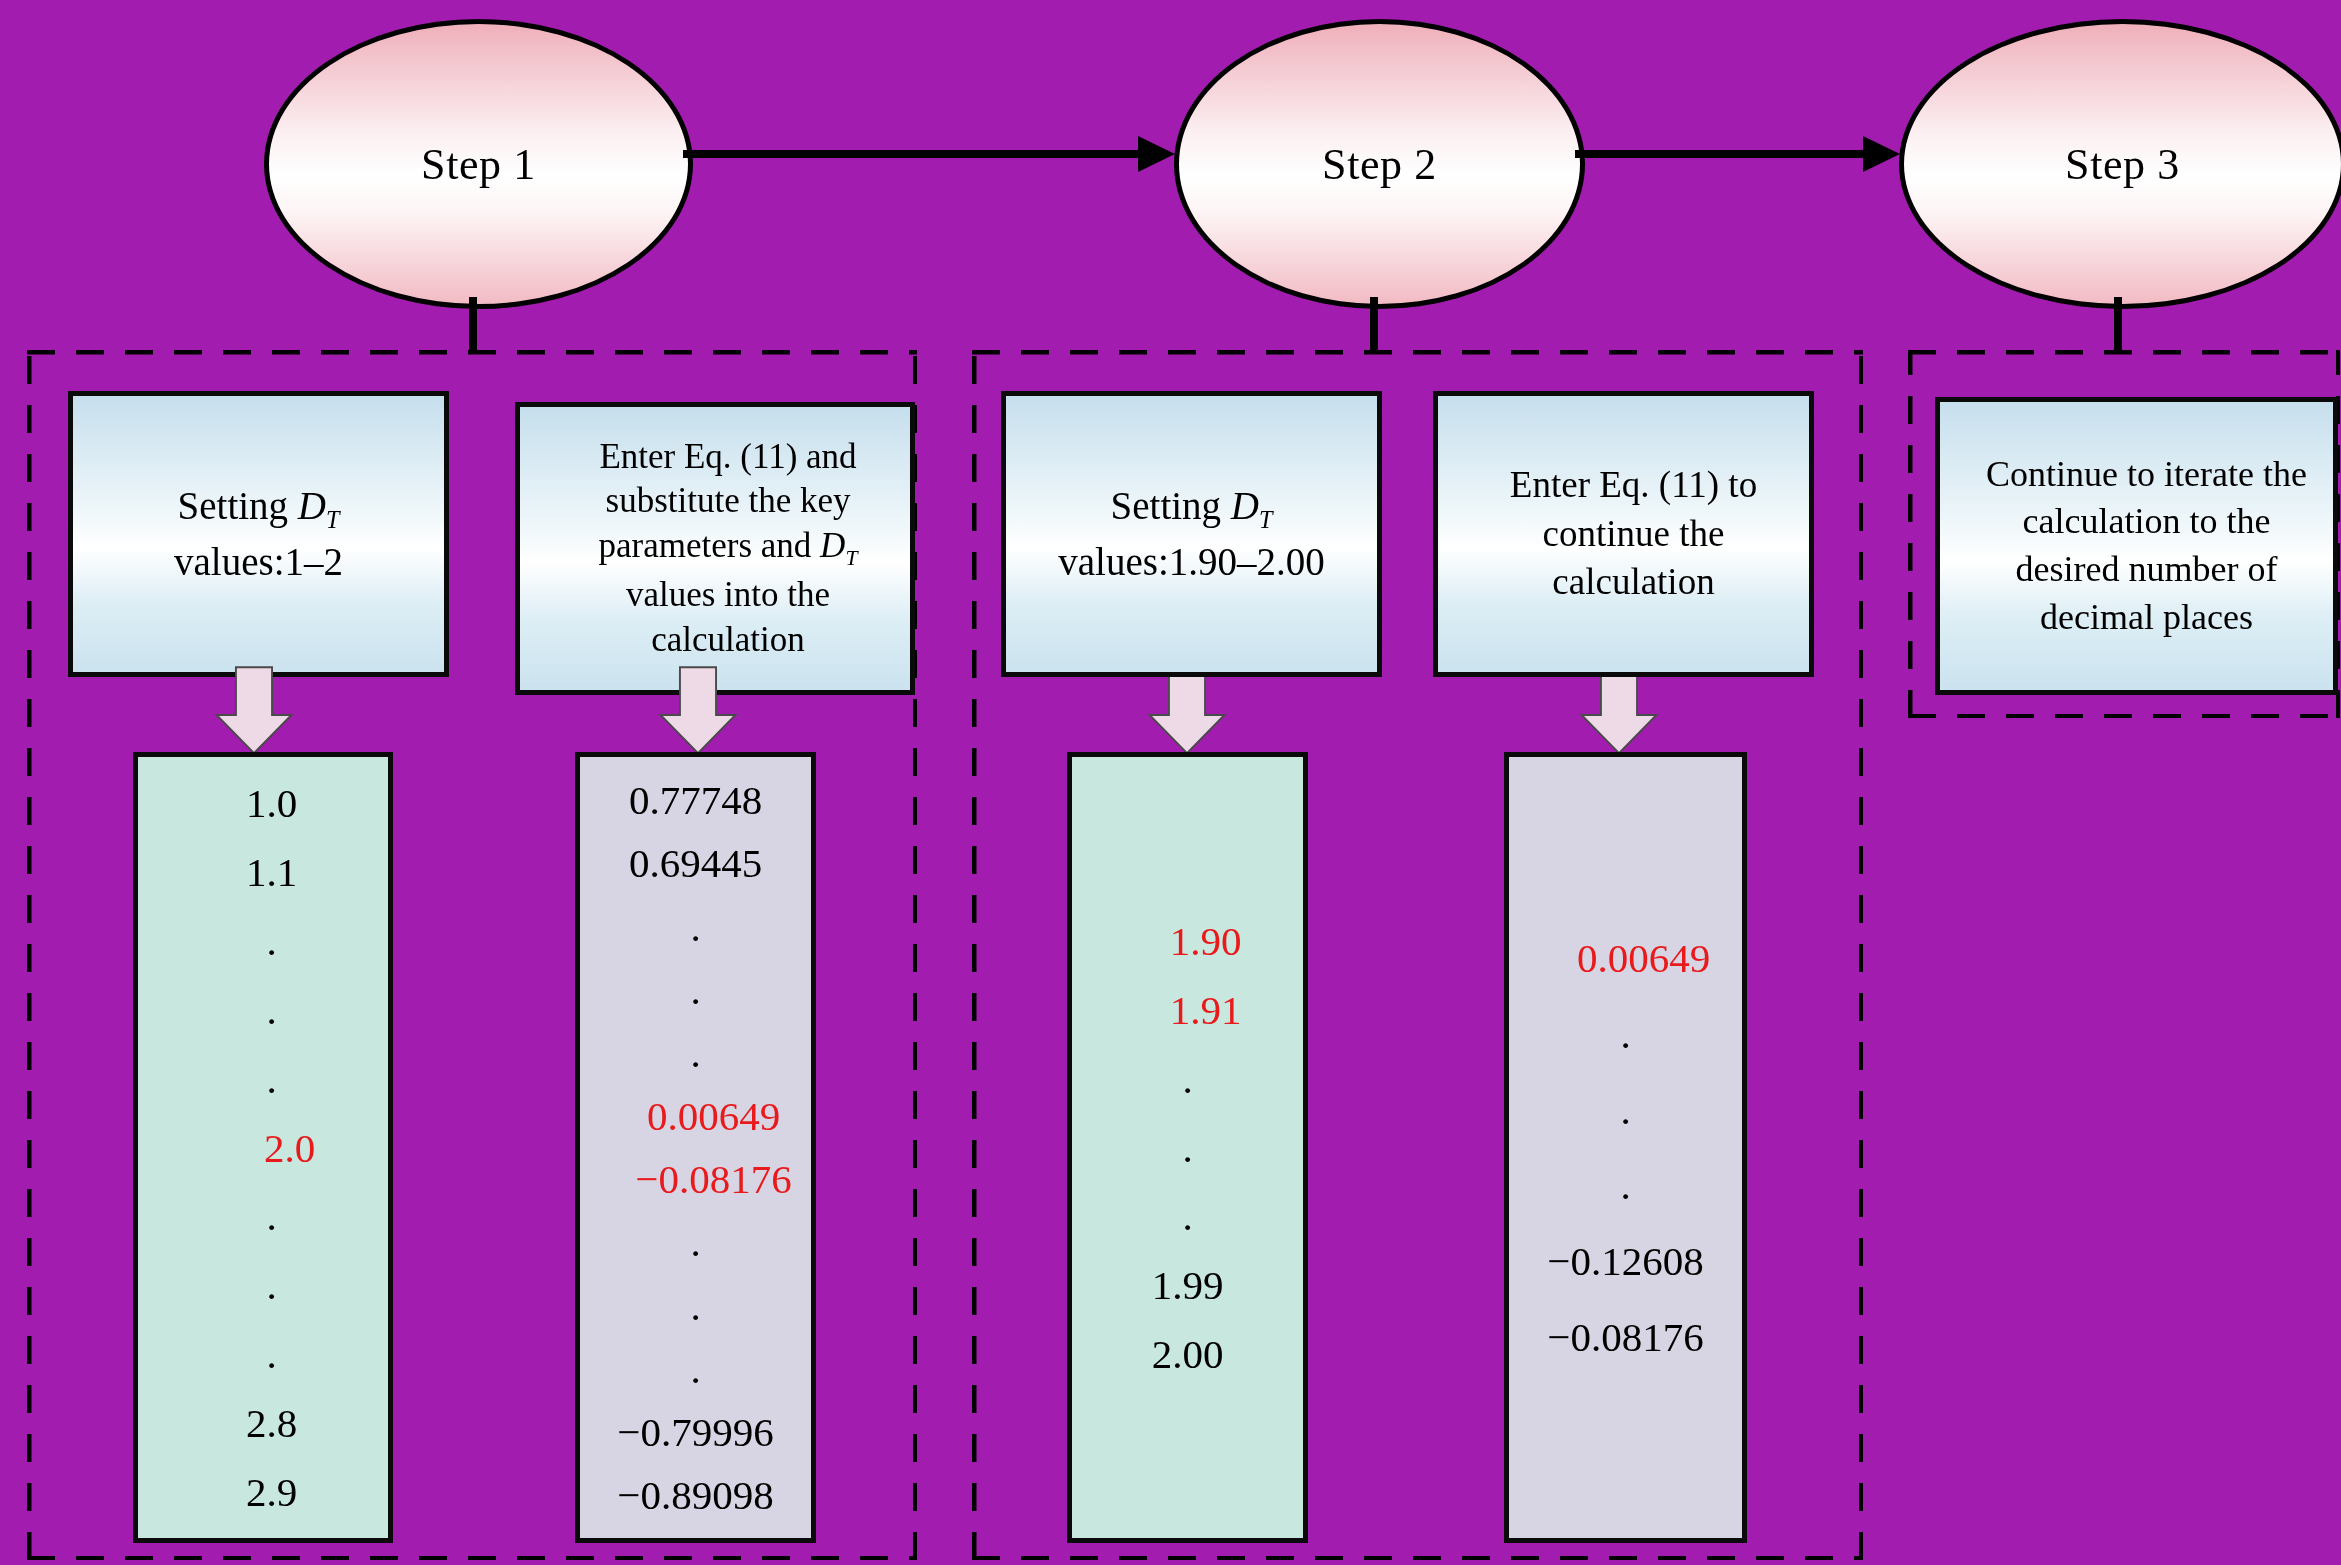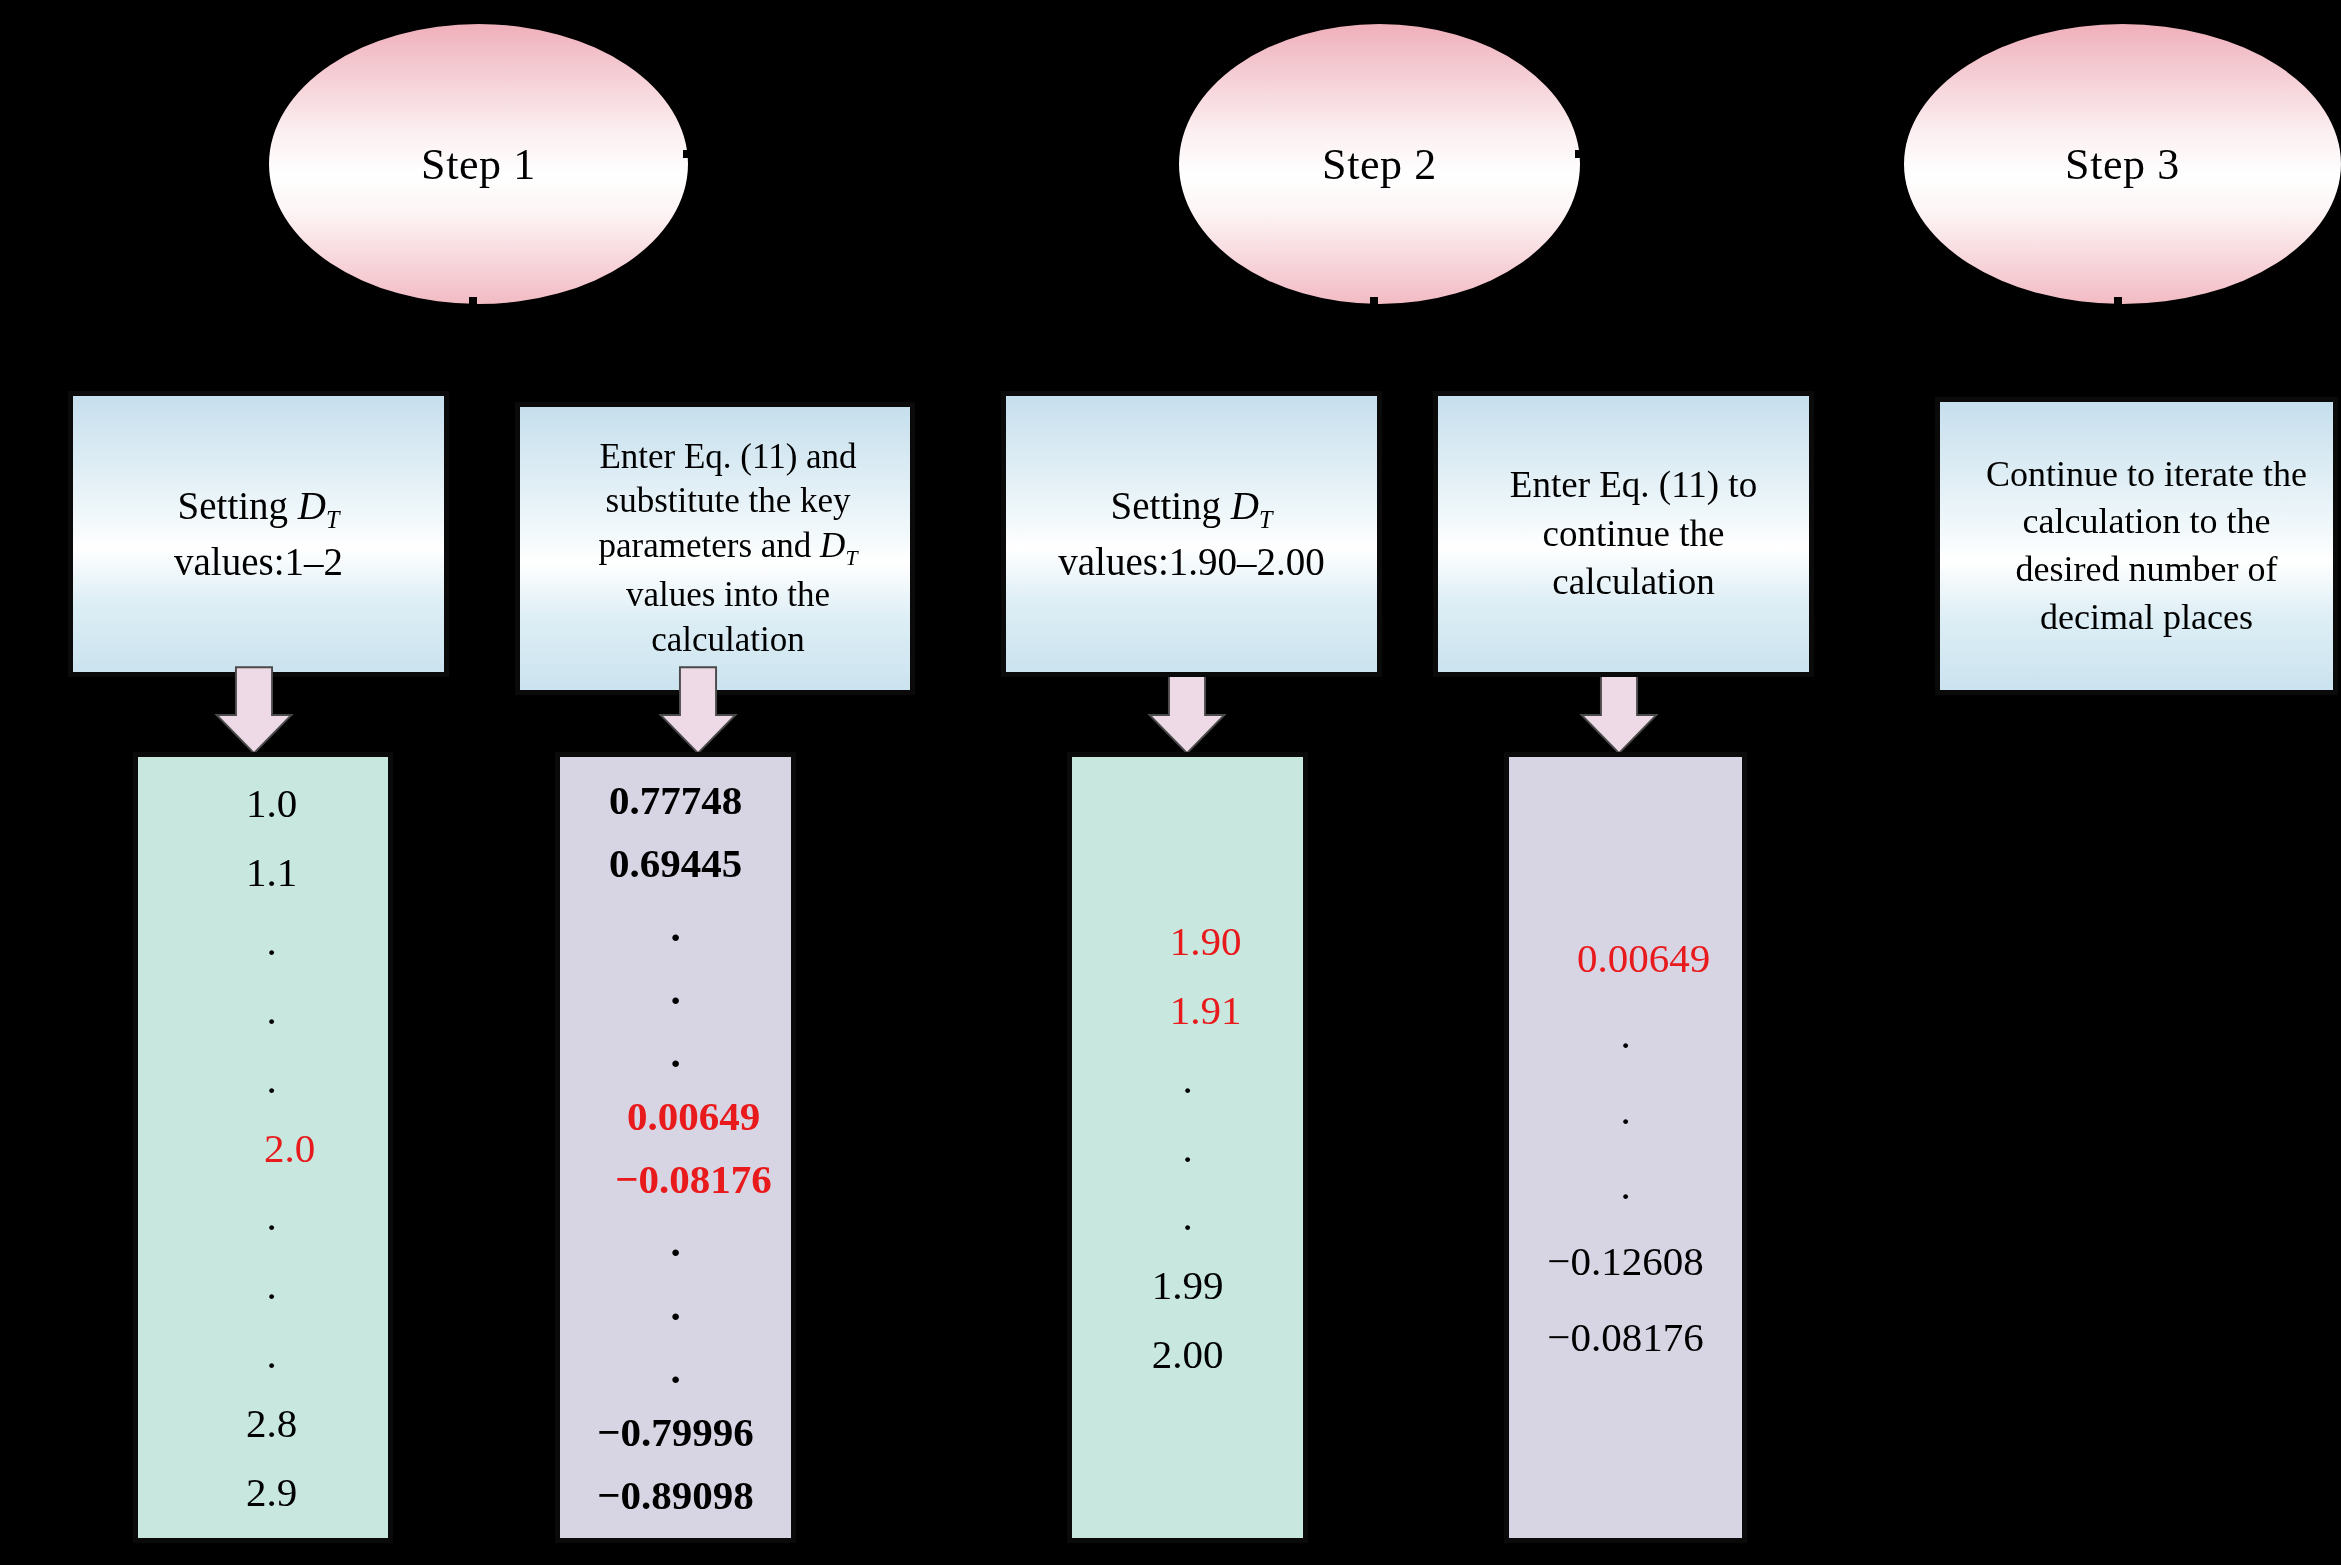--- a/index.html
+++ b/index.html
@@ -1,16 +1,16 @@
 <!DOCTYPE html>
 <html style="font-size:10.3px"><head>
 <meta charset="utf-8">
 <style>
   html,body{margin:0;padding:0;background:#fff;}
-  #stage{position:relative;width:2342px;height:1566px;background:#000000;overflow:hidden;
+  #stage{position:relative;width:2342px;height:1566px;background:#a21caf;overflow:hidden;
          font-family:"Liberation Serif","DejaVu Serif",serif;color:#000;}
 
   
   .ellipse{position:absolute;border:5.8px solid #000;border-radius:50%;
            background:linear-gradient(to bottom,#efb0bb 0%,#fbeef0 38%,#ffffff 54%,#fdf3f4 68%,#f2bbc4 100%);
            display:flex;align-items:center;justify-content:center;}
   .ellipse .lbl{font-size:44px;letter-spacing:0.6px;}
 
   
   .hline{position:absolute;height:8.4px;background:#000;}
@@ -106,21 +106,21 @@
       <div class="list-value">.</div>
       <div class="list-value">.</div>
       <div class="list-value red">2.0</div>
       <div class="list-value">.</div>
       <div class="list-value">.</div>
       <div class="list-value">.</div>
       <div class="list-value">2.8</div>
       <div class="list-value">2.9</div>
     </div>
 
-  <div class="listbox purple" style="left:555px;top:752px;width:231px;height:758px;font-weight:bold;">
+  <div class="listbox purple" style="left:575px;top:752px;width:231px;height:758px;">
       <div class="list-value">0.77748</div>
       <div class="list-value">0.69445</div>
       <div class="list-value">.</div>
       <div class="list-value">.</div>
       <div class="list-value">.</div>
       <div class="list-value red">0.00649</div>
       <div class="list-value red">−0.08176</div>
       <div class="list-value">.</div>
       <div class="list-value">.</div>
       <div class="list-value">.</div>

